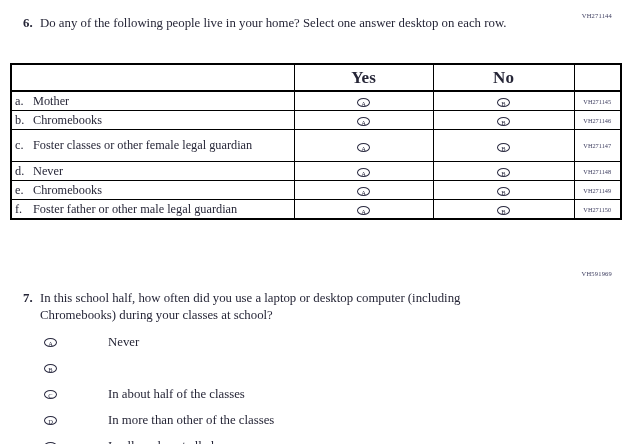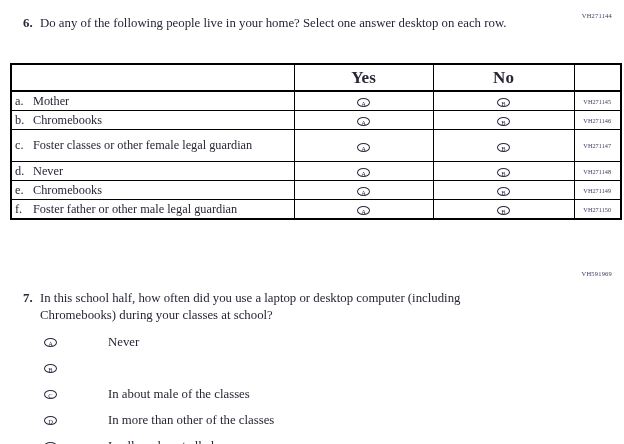--- a/index.html
+++ b/index.html
@@ -157,21 +157,21 @@
   <div class="options">
     <div class="option">
       <span class="bubble">A</span>
       <span>Never</span>
     </div>
     <div class="option">
       <span class="bubble">B</span>
     </div>
     <div class="option">
       <span class="bubble">C</span>
-      <span>In about male of the classes</span>
+      <span>In about half of the classes</span>
     </div>
     <div class="option">
       <span class="bubble">D</span>
       <span>In more than other of the classes</span>
     </div>
     <div class="option">
       <span class="bubble">E</span>
       <span>In all or almost all classes</span>
     </div>
   </div>

